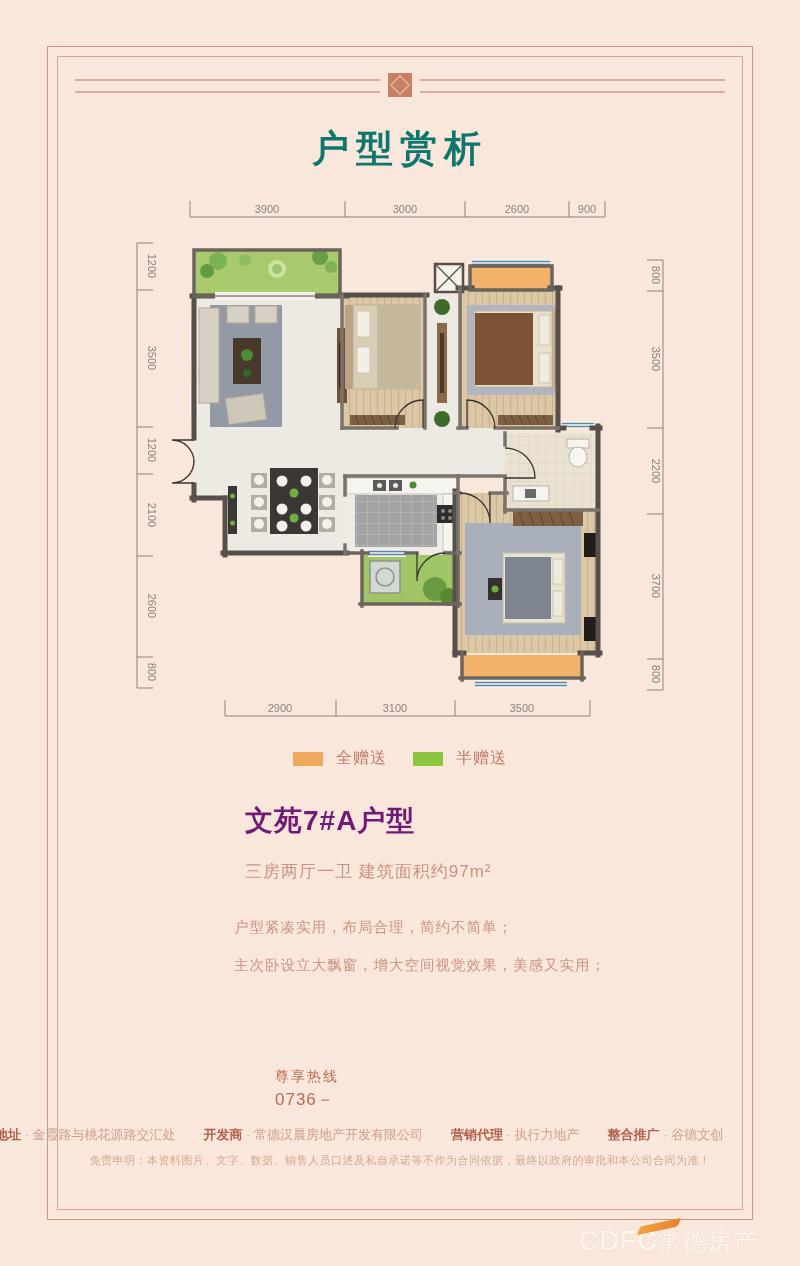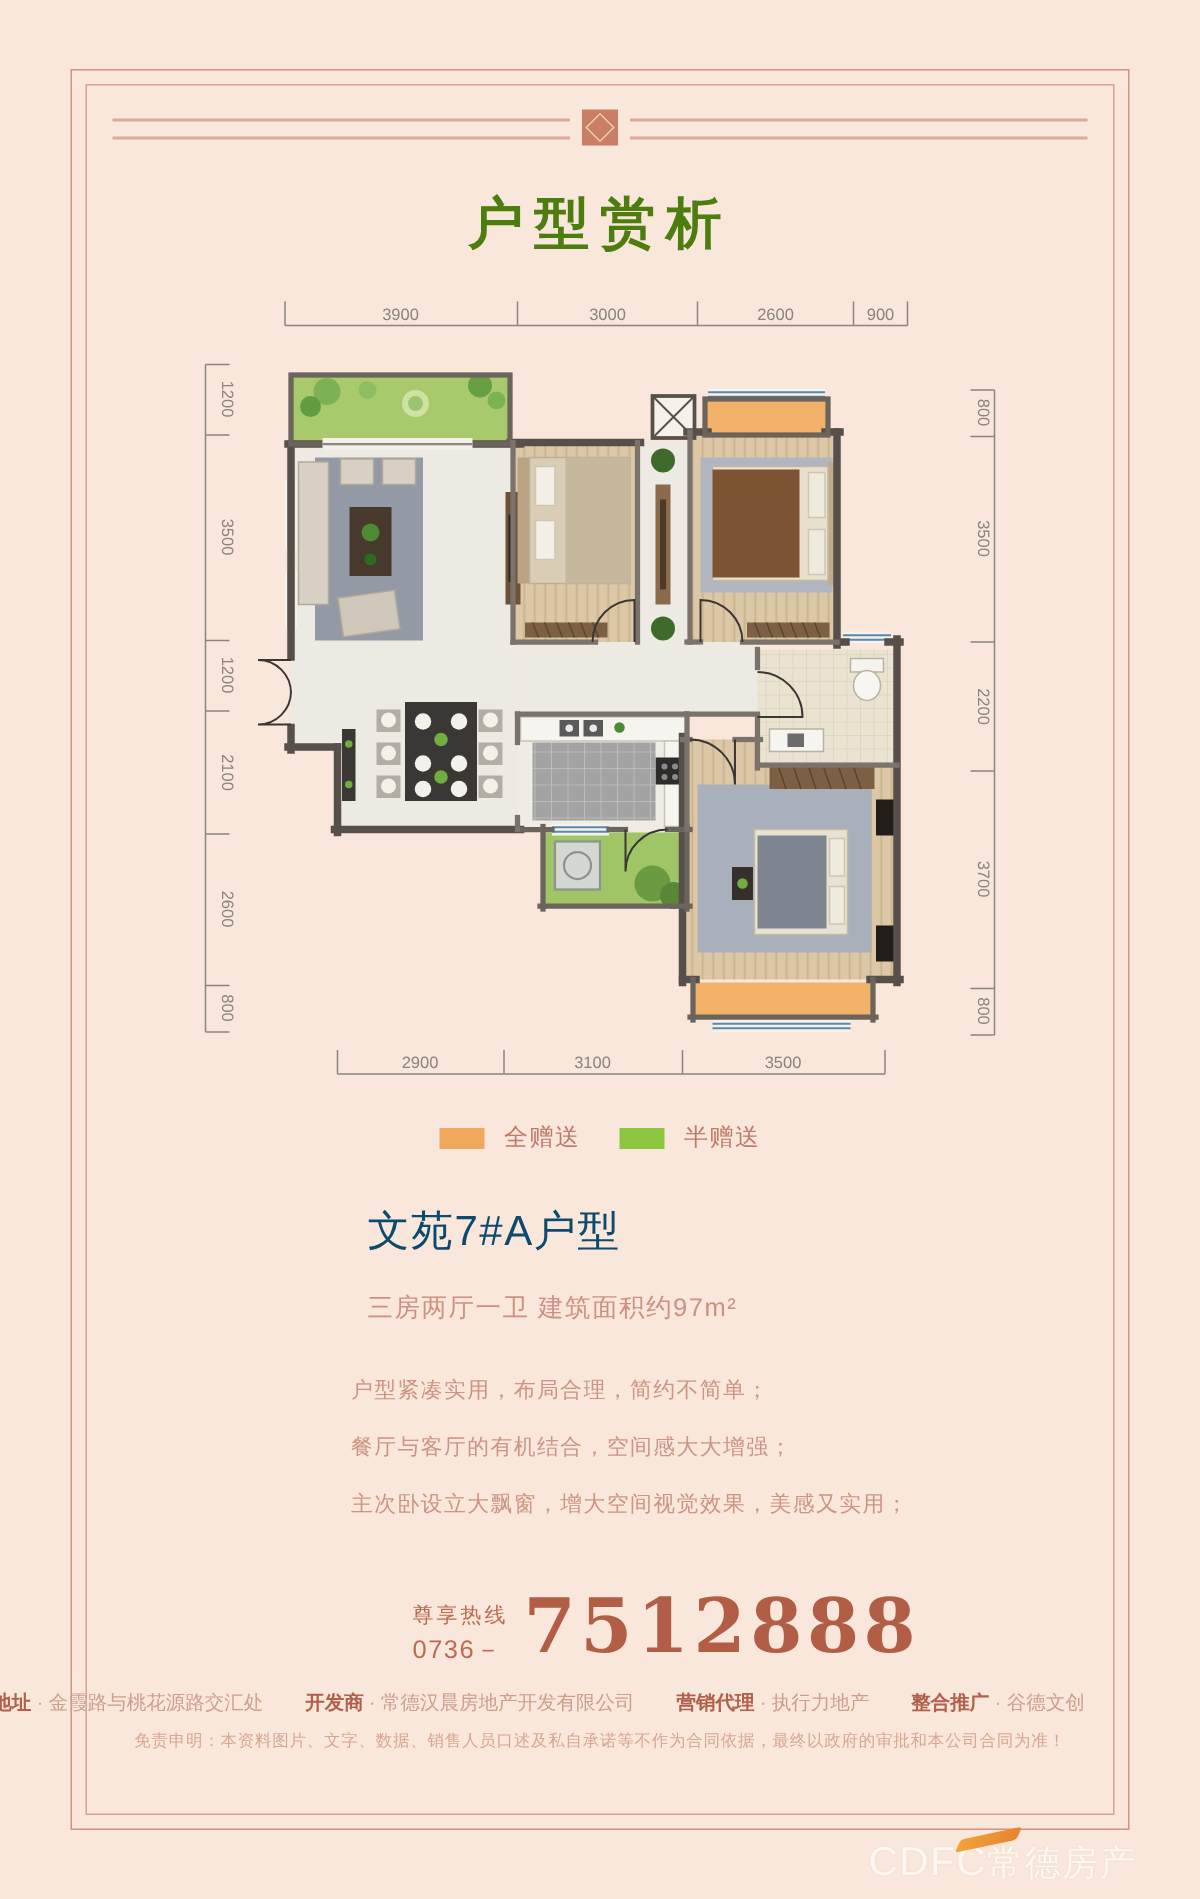--- a/index.html
+++ b/index.html
@@ -23,33 +23,33 @@
     position:absolute; left:388px; top:73px; width:24px; height:24px;
     background:#c97f63; display:flex; align-items:center; justify-content:center;
   }
   .orn-square::before {
     content:""; width:12px; height:12px; border:1.5px solid #ecc9b4;
     transform:rotate(45deg); display:block;
   }
   .page-title {
     position:absolute; left:0; top:124px; width:800px; text-align:center;
     font-family:"DejaVu Serif", serif; font-size:37px; font-weight:bold;
-    color:#4d7c0f; letter-spacing:7px;
+    color:#0f766e; letter-spacing:7px;
   }
   .plan-wrap { position:absolute; left:115px; top:193px; width:570px; height:545px; }
   .legend {
     position:absolute; left:0; top:748px; width:800px;
     display:flex; justify-content:center; align-items:center; gap:26px;
   }
   .legend-item { display:flex; align-items:center; gap:13px; }
   .legend-swatch { width:30px; height:14px; }
   .legend-label { font-size:16px; color:#c0796a; letter-spacing:1px; }
   .unit-name {
     position:absolute; left:245px; top:802px;
-    font-size:28px; font-weight:normal; color:#0c4a6e; letter-spacing:1px;
+    font-size:28px; font-weight:bold; color:#701a75; letter-spacing:1px;
   }
   .unit-spec {
     position:absolute; left:245px; top:860px;
     font-size:17px; color:#cc9281; letter-spacing:1px;
   }
   .features { position:absolute; left:234px; top:908px; }
   .feature-line {
     font-size:14.5px; color:#cc9484; letter-spacing:1px; line-height:38px;
   }
   .hotline {
@@ -395,30 +395,28 @@
   <div class="legend-item">
     <span class="legend-swatch" style="background:#8cc53f"></span>
     <span class="legend-label">半赠送</span>
   </div>
 </div>
 
 <div class="unit-name">文苑7#A户型</div>
 <div class="unit-spec">三房两厅一卫 建筑面积约97m²</div>
 <div class="features">
   <div class="feature-line">户型紧凑实用，布局合理，简约不简单；</div>
-  <div class="feature-line">餐厅与客厅的有机结合，空间感大大增强；</div>
   <div class="feature-line">主次卧设立大飘窗，增大空间视觉效果，美感又实用；</div>
 </div>
 
 <div class="hotline">
   <div class="hotline-left">
     <div class="hotline-label">尊享热线</div>
     <div class="hotline-area">0736－</div>
   </div>
-  <div class="hotline-number">7512888</div>
 </div>
 
 <div class="footer-items">
   <span class="footer-item"><b>售楼地址</b> · <span>金霞路与桃花源路交汇处</span></span>
   <span class="footer-item"><b>开发商</b> · <span>常德汉晨房地产开发有限公司</span></span>
   <span class="footer-item"><b>营销代理</b> · <span>执行力地产</span></span>
   <span class="footer-item"><b>整合推广</b> · <span>谷德文创</span></span>
 </div>
 <div class="disclaimer">免责申明：本资料图片、文字、数据、销售人员口述及私自承诺等不作为合同依据，最终以政府的审批和本公司合同为准！</div>
 

